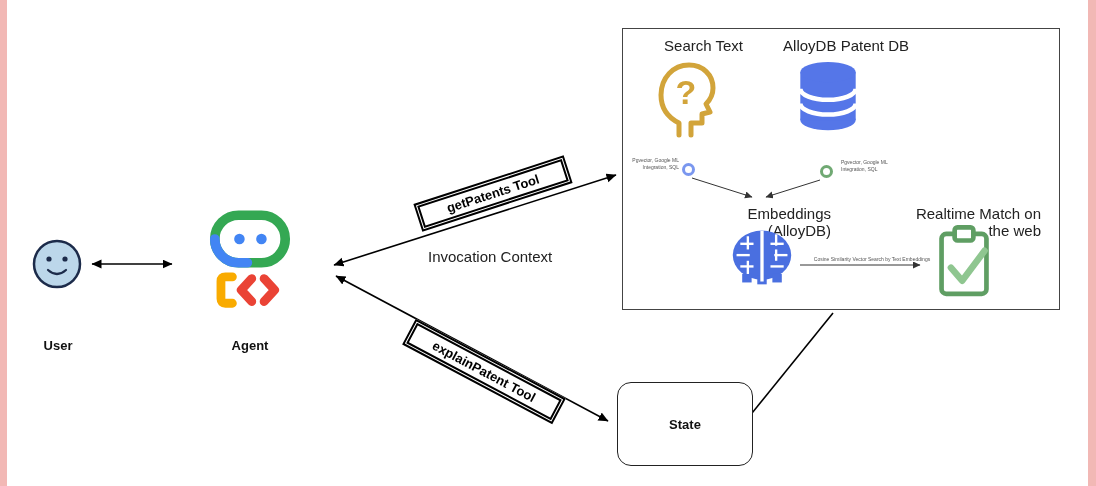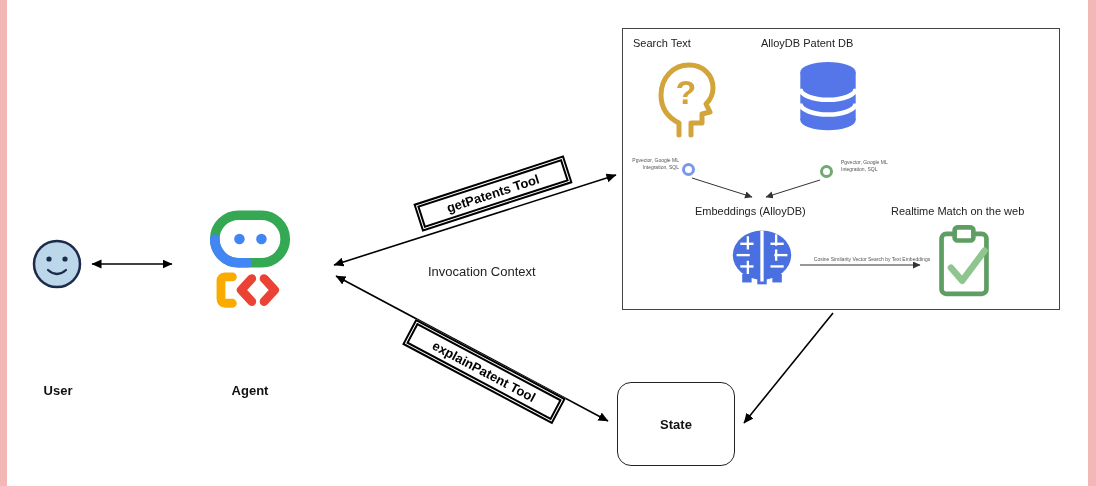--- a/index.html
+++ b/index.html
@@ -9,42 +9,42 @@
 
   .band { position:absolute; top:0; bottom:0; background:#f2b8b5; }
   .band.left  { left:0;  width:7px; }
   .band.right { right:0; width:8px; }
 
   #connectors { position:absolute; left:0; top:0; }
 
   .icon { position:absolute; }
   .icon svg { display:block; width:100%; height:100%; }
 
-  .node-label { position:absolute; font-weight:bold; font-size:13px; text-align:center; color:#111;margin-top:45px; }
+  .node-label { position:absolute; font-weight:bold; font-size:13px; text-align:center; color:#111; }
 
   .ribbon {
     position:absolute; background:#fff; border:5px double #000;
     font-weight:bold; font-size:13px; color:#000;
     display:flex; align-items:center; justify-content:center; white-space:nowrap;
   }
   .ribbon.get     { left:414px; top:179px; width:158px; height:29px; transform:rotate(-18deg); }
   .ribbon.explain { left:399px; top:357px; width:170px; height:29px; transform:rotate(28deg); }
 
-  .invocation { position:absolute; left:428px; top:264px; width:140px; font-size:13px; color:#222; }
+  .invocation { position:absolute; left:428px; top:248px; width:140px; font-size:15px; color:#222; }
 
   .toolbox { position:absolute; left:622px; top:28px; width:438px; height:282px; border:1px solid #444; background:transparent; }
-  .tb-label { position:absolute; font-size:11px; color:#222; text-align:left; }
+  .tb-label { position:absolute; font-size:15px; color:#222; text-align:right; }
   .tiny { position:absolute; font-size:5px; color:#555; line-height:1.35; }
 
   .mini-circle { position:absolute; width:13px; height:13px; border-radius:50%; background:#fff; }
   .mini-circle.blue  { left:59px;  top:134px; border:3px solid #7a97ef; }
   .mini-circle.green { left:197px; top:136px; border:3px solid #70a973; }
 
   .state-box {
-    position:absolute; left:617px; top:382px; width:118px; height:84px;
+    position:absolute; left:617px; top:382px; width:136px; height:84px;
     background:#fff; border:1.6px solid #222; border-radius:14px;
     display:flex; align-items:center; justify-content:center;
     font-weight:bold; font-size:13px;
   }
 </style>
 </head>
 <body>
 
 <div id="canvas">
 

